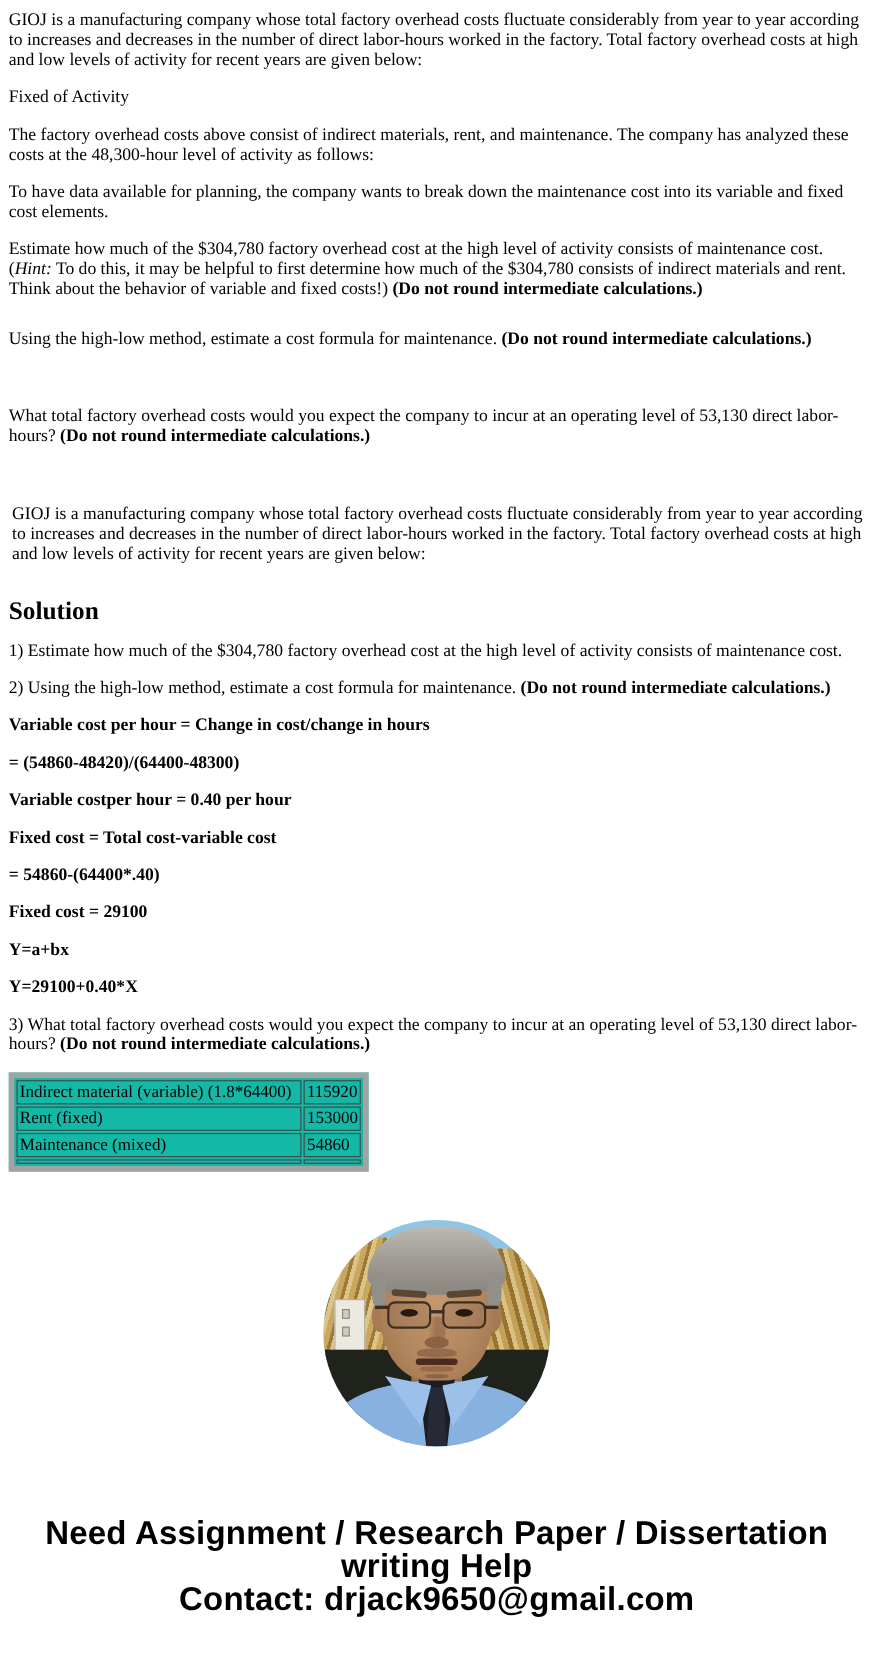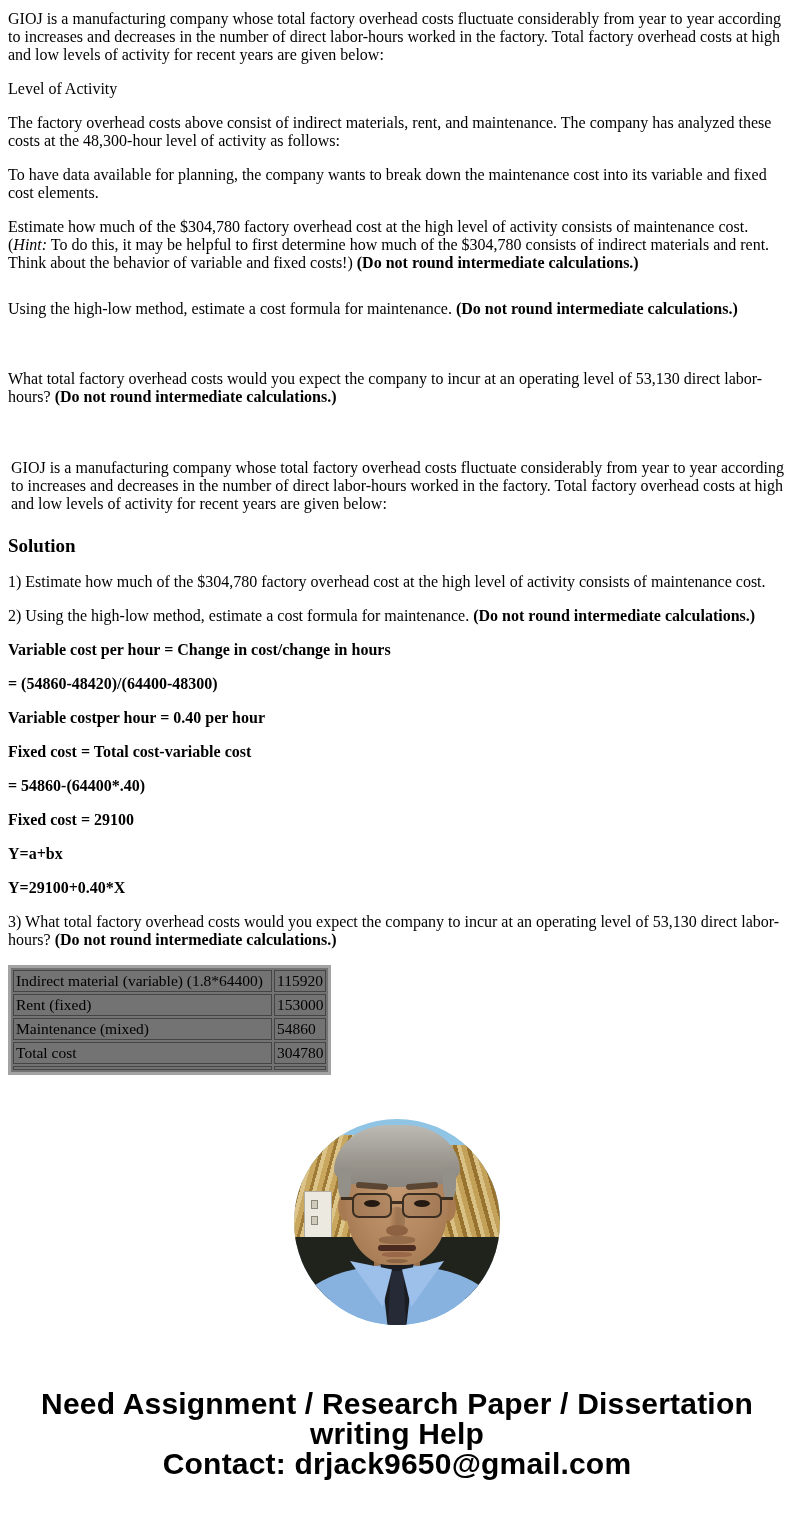--- a/index.html
+++ b/index.html
@@ -13,31 +13,31 @@
   }
   p { margin: 16px 0; }
   .first-p { margin-top: 2px; }
   .b { font-weight: bold; }
   .i { font-style: italic; }
   .mt-q2 { margin-top: 28px; }
   .mt-q3 { margin-top: 52px; }
   .mt-repeat { margin-top: 53px; }
   .indent { padding-left: 3px; }
   h3.solution {
-    font-size: 19px; line-height: 22px;
-    margin: 22px 0 16px 0;
+    font-size: 23px; line-height: 22px;
+    margin: 32px 0 16px 0;
     font-family: "Liberation Serif", serif;
   }
   
   table.cost {
     border-collapse: separate;
     border-spacing: 2px;
-    border: 3px solid #a3a3a3;
+    border: 5px solid #a3a3a3;
     margin: 16px 0 0 0;
-    background: #737373;
+    background: #14b8a6;
   }
   table.cost td {
     border: 1px solid #444;
     font-size: 15.5px; line-height: 19px;
     padding: 0 1px 1px 2px;
     white-space: nowrap;
     vertical-align: middle;
   }
   td.c-label { width: 259px; }
   td.c-value { width: 52px; }
@@ -105,21 +105,21 @@
     font-weight: bold;
     font-size: 30px; line-height: 30px;
     letter-spacing: 0.2px;
   }
 </style>
 </head>
 <body>
 
 <p class="first-p">GIOJ is a manufacturing company whose total factory overhead costs fluctuate considerably from year to year according to increases and decreases in the number of direct labor-hours worked in the factory. Total factory overhead costs at high and low levels of activity for recent years are given below:</p>
 
-<p>Level of Activity</p>
+<p>Fixed of Activity</p>
 
 <p>The factory overhead costs above consist of indirect materials, rent, and maintenance. The company has analyzed these costs at the 48,300-hour level of activity as follows:</p>
 
 <p>To have data available for planning, the company wants to break down the maintenance cost into its variable and fixed cost elements.</p>
 
 <p><span>Estimate how much of the $304,780 factory overhead cost at the high level of activity consists of maintenance cost. (</span><span class="i">Hint:</span><span> To do this, it may be helpful to first determine how much of the $304,780 consists of indirect materials and rent. Think about the behavior of variable and fixed costs!) </span><span class="b">(Do not round intermediate calculations.)</span></p>
 
 <p class="mt-q2"><span>Using the high-low method, estimate a cost formula for maintenance. </span><span class="b">(Do not round intermediate calculations.)</span></p>
 
 <p class="mt-q3"><span>What total factory overhead costs would you expect the company to incur at an operating level of 53,130 direct labor-hours? </span><span class="b">(Do not round intermediate calculations.)</span></p>
@@ -149,24 +149,20 @@
       <td class="c-label">Indirect material (variable) (1.8*64400)</td>
       <td class="c-value">115920</td>
     </tr>
     <tr>
       <td class="c-label">Rent (fixed)</td>
       <td class="c-value">153000</td>
     </tr>
     <tr>
       <td class="c-label">Maintenance (mixed)</td>
       <td class="c-value">54860</td>
-    </tr>
-    <tr>
-      <td class="c-label">Total cost</td>
-      <td class="c-value">304780</td>
     </tr>
     <tr class="dbl">
       <td></td>
       <td></td>
     </tr>
   </tbody>
 </table>
 
 <div class="photo-wrap">
   <div class="photo-circle" title="circular portrait of an elderly man with gray hair and glasses wearing a light blue collared shirt and dark tie">

